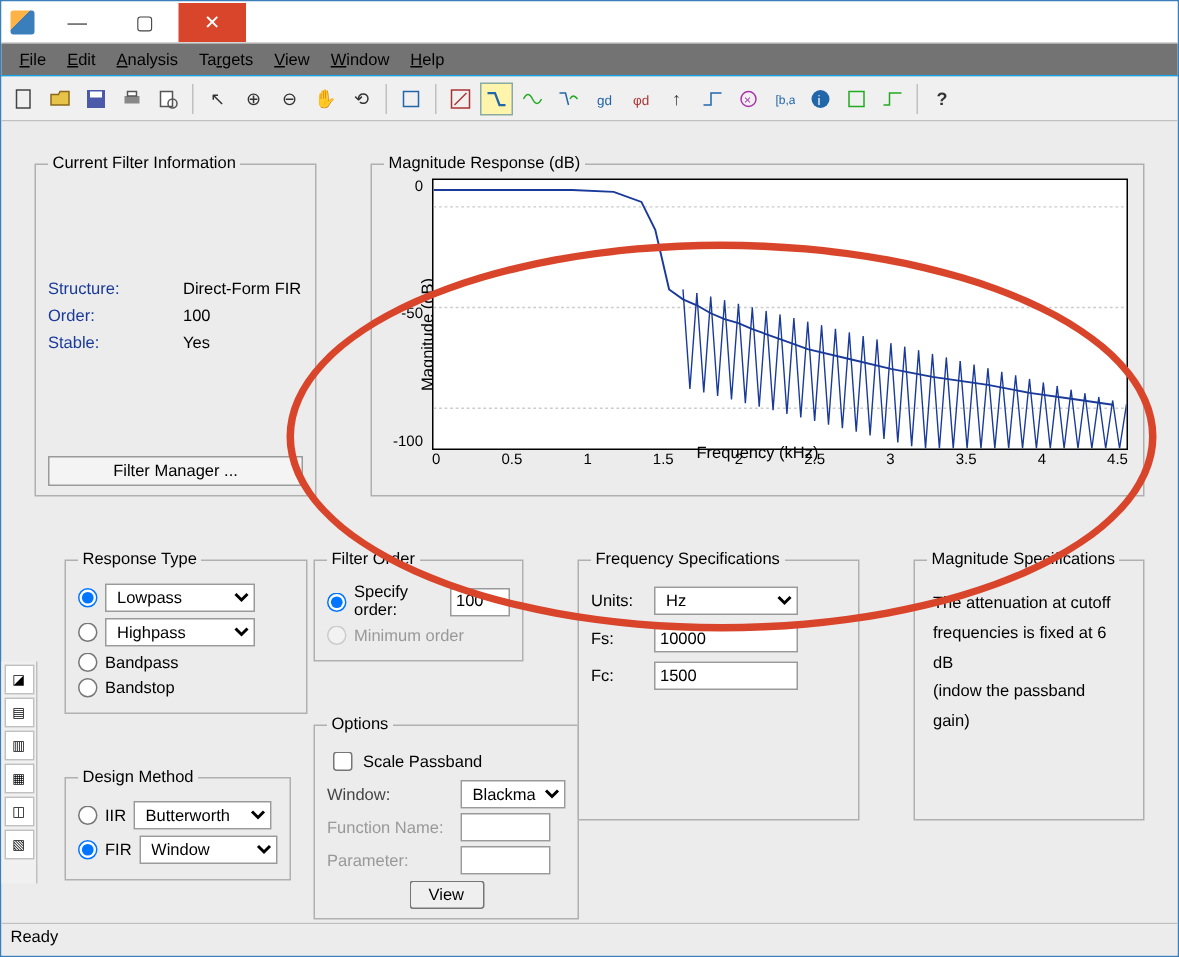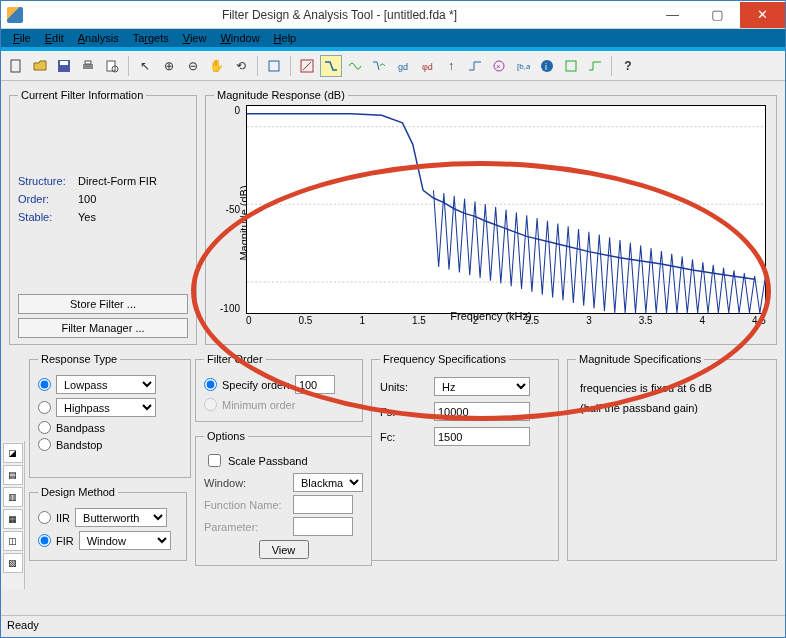--- a/index.html
+++ b/index.html
@@ -31,21 +31,21 @@
     background: linear-gradient(135deg, #ffb347 40%, #3a7fbb 40%);
     border-radius:2px;
   }
   .titlebar-text { flex:1; text-align:center; color:#333; font-size:12px; }
   .winbtns { display:flex; }
   .winbtn { width:45px; height:26px; display:flex; align-items:center; justify-content:center; font-size:13px; }
   .winbtn.close { background:#d9452b; color:#fff; }
   .winbtn.min, .winbtn.max { color:#444; }
   .menubar {
     height:22px; display:flex; align-items:center; padding:0 6px; gap:2px;
-    border-bottom:4px solid #0ea5e9; background:#0369a1;text-align:center;
+    border-bottom:1px solid #0ea5e9; background:#737373;text-align:center;
   }
   .menuitem { padding:2px 6px; color:#000; }
   .menuitem u { text-decoration:underline; }
   .toolbar {
     height:30px; display:flex; align-items:center; padding:0 4px; gap:2px;
     background:#f0f0f0; border-bottom:1px solid #c0c0c0;
   }
   .tbtn {
     width:22px; height:22px; border:1px solid transparent;
     display:flex; align-items:center; justify-content:center;
@@ -62,27 +62,27 @@
     position:absolute; left:0; top:360px; bottom:26px;
     border-right:1px solid #c0c0c0;
   }
   .sbtn { width:20px; height:20px; border:1px solid #c0c0c0; background:#fff; font-size:9px; display:flex; align-items:center; justify-content:center; }
   .main {
     flex:1; padding:6px 6px 4px 6px; display:flex; flex-direction:column; gap:4px;
   }
   .row1 { display:flex; gap:4px; height:260px; }
   .row2 { display:flex; gap:4px; height:212px; margin-left:20px; }
   fieldset {
-    border:1px solid #b0b0b0; background:#ececec; padding:6px 8px; margin:2px;
+    border:1px solid #b0b0b0; background:#ececec; padding:6px 8px; margin:16px;
     position:relative;
   }
   legend { font-size:11px; padding:0 3px; color:#000; }
   .filter-info { width:188px; display:flex; flex-direction:column; }
   .filter-info .rows { flex:1; display:flex; flex-direction:column; justify-content:center; gap:6px; }
-  .filter-info .row { display:flex; }
+  .filter-info .row { display:flex;gap:30px; }
   .filter-info .lbl { color:#1a3a9a; width:60px; }
   .filter-info .val { color:#000; }
   .btnw { width:100%; height:20px; font-size:11px; background:#f4f4f4; border:1px solid #9a9a9a; margin-top:4px; }
   .magplot { flex:1; position:relative; }
   .plot-frame {
     position:absolute; left:40px; right:10px; top:4px; bottom:30px;
     background:#fff; border:1px solid #000;
   }
   .ylabel {
     position:absolute; left:0px; top:50%; transform:translateY(-50%) rotate(-90deg);
@@ -104,39 +104,38 @@
   .radio-row input[type=radio] { margin:0; }
   select, input[type=text] {
     font-size:11px; height:19px; border:1px solid #9a9a9a; background:#fff; padding:0 3px;
   }
   .resp-type select { width:100px; }
   .order-col { width:172px; display:flex; flex-direction:column; gap:4px; }
   .opt-row { display:flex; align-items:center; gap:4px; margin:3px 0; }
   .opt-row .olbl { width:85px; color:#444; }
   .opt-row.disabled .olbl { color:#999; }
   .freq-spec { width:188px; }
-  .freq-row { display:flex; align-items:center; margin:6px 0; gap:14px; }
+  .freq-row { display:flex; align-items:center; margin:6px 0; gap:2px; }
   .freq-row .flbl { width:40px; }
   .freq-row input, .freq-row select { width:96px; }
   .mag-spec { flex:1; }
   .mag-spec .txt { padding:8px 4px; line-height:1.8; }
   .status {
     height:22px; border-top:1px solid #c0c0c0; background:#ececec;
     padding:3px 6px; font-size:11px;
   }
   svg.plot-svg { width:100%; height:100%; }
   .tb-svg { width:14px; height:14px; }
 </style>
 </head>
 <body>
 
 <div class="window">
   <div class="titlebar">
     <div class="titlebar-icon"></div>
-    <div class="titlebar-text">Filter Design &amp; Analysis Tool -   [untitled.fda *]</div>
     <div class="winbtns">
       <div class="winbtn min">—</div>
       <div class="winbtn max">▢</div>
       <div class="winbtn close">✕</div>
     </div>
   </div>
 
   <div class="menubar">
     <div class="menuitem"><u>F</u>ile</div>
     <div class="menuitem"><u>E</u>dit</div>
@@ -274,21 +273,20 @@
               </div>
             <div class="row">
                 <span class="lbl">Order:</span>
                 <span class="val">100</span>
               </div>
             <div class="row">
                 <span class="lbl">Stable:</span>
                 <span class="val">Yes</span>
               </div>
           </div>
-          <button class="btnw">Store Filter ...</button>
           <button class="btnw">Filter Manager ...</button>
         </fieldset>
 
         <fieldset class="magplot">
           <legend>Magnitude Response (dB)</legend>
           <div class="ylabel">Magnitude (dB)</div>
           <div class="yticks">
             <span>0</span>
             <span>-50</span>
             <span>-100</span>
@@ -403,22 +401,23 @@
             </div>
           <div class="freq-row">
               <span class="flbl">Fc:</span>
               <input type="text" value="1500" style="">
             </div>
         </fieldset>
 
         <fieldset class="mag-spec">
           <legend>Magnitude Specifications</legend>
           <div class="txt">
+            <div>The attenuation at cutoff</div>
             <div>frequencies is fixed at 6 dB</div>
-            <div>(half the passband gain)</div>
+            <div>(indow the passband gain)</div>
           </div>
         </fieldset>
       </div>
     </div>
 
     <div class="side-toolbar">
       <div class="sbtn">◪</div>
       <div class="sbtn">▤</div>
       <div class="sbtn">▥</div>
       <div class="sbtn">▦</div>

